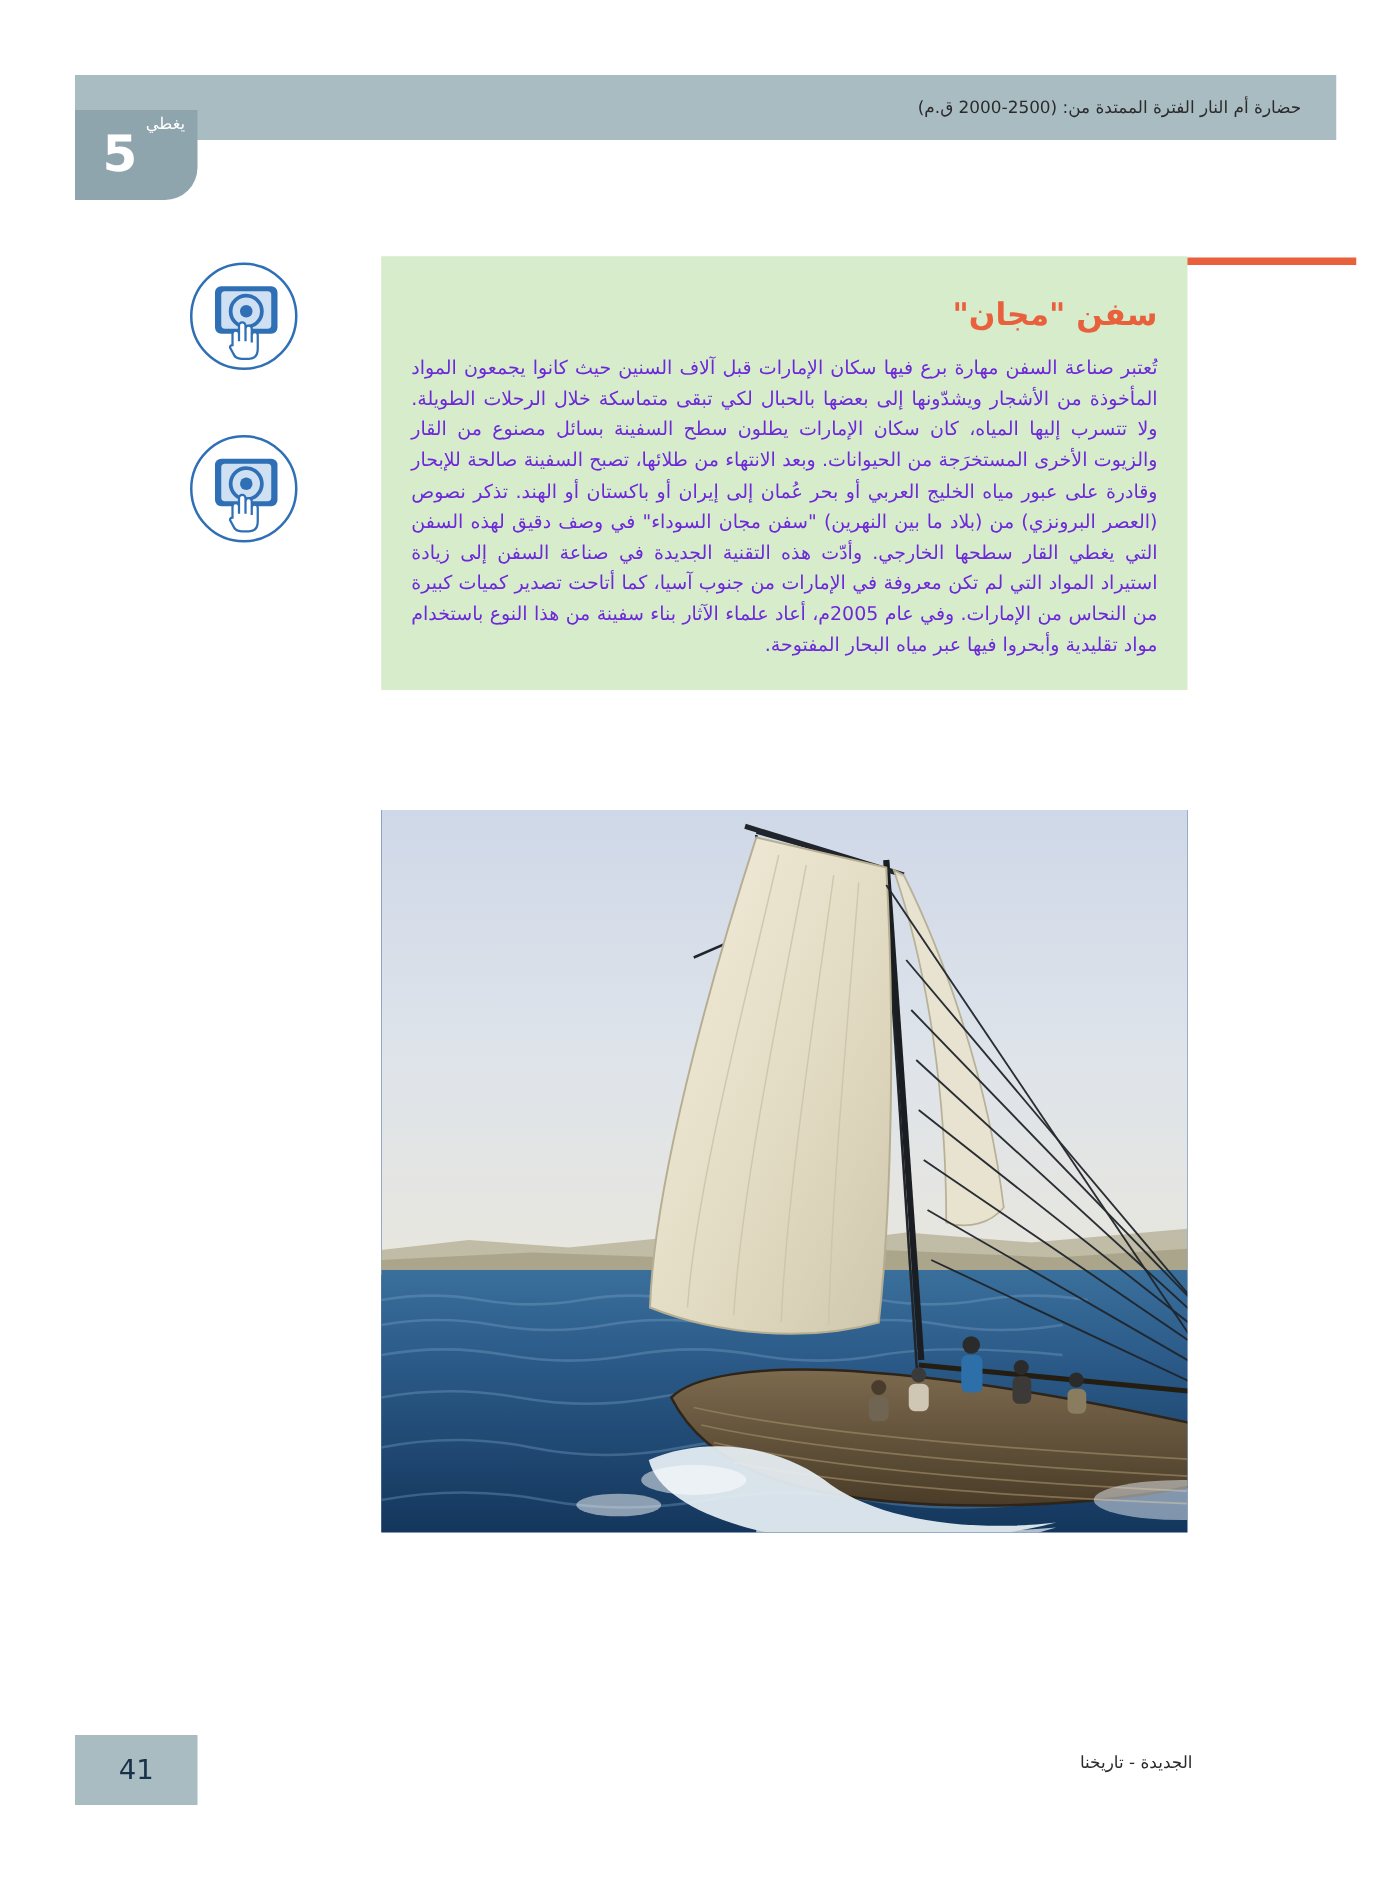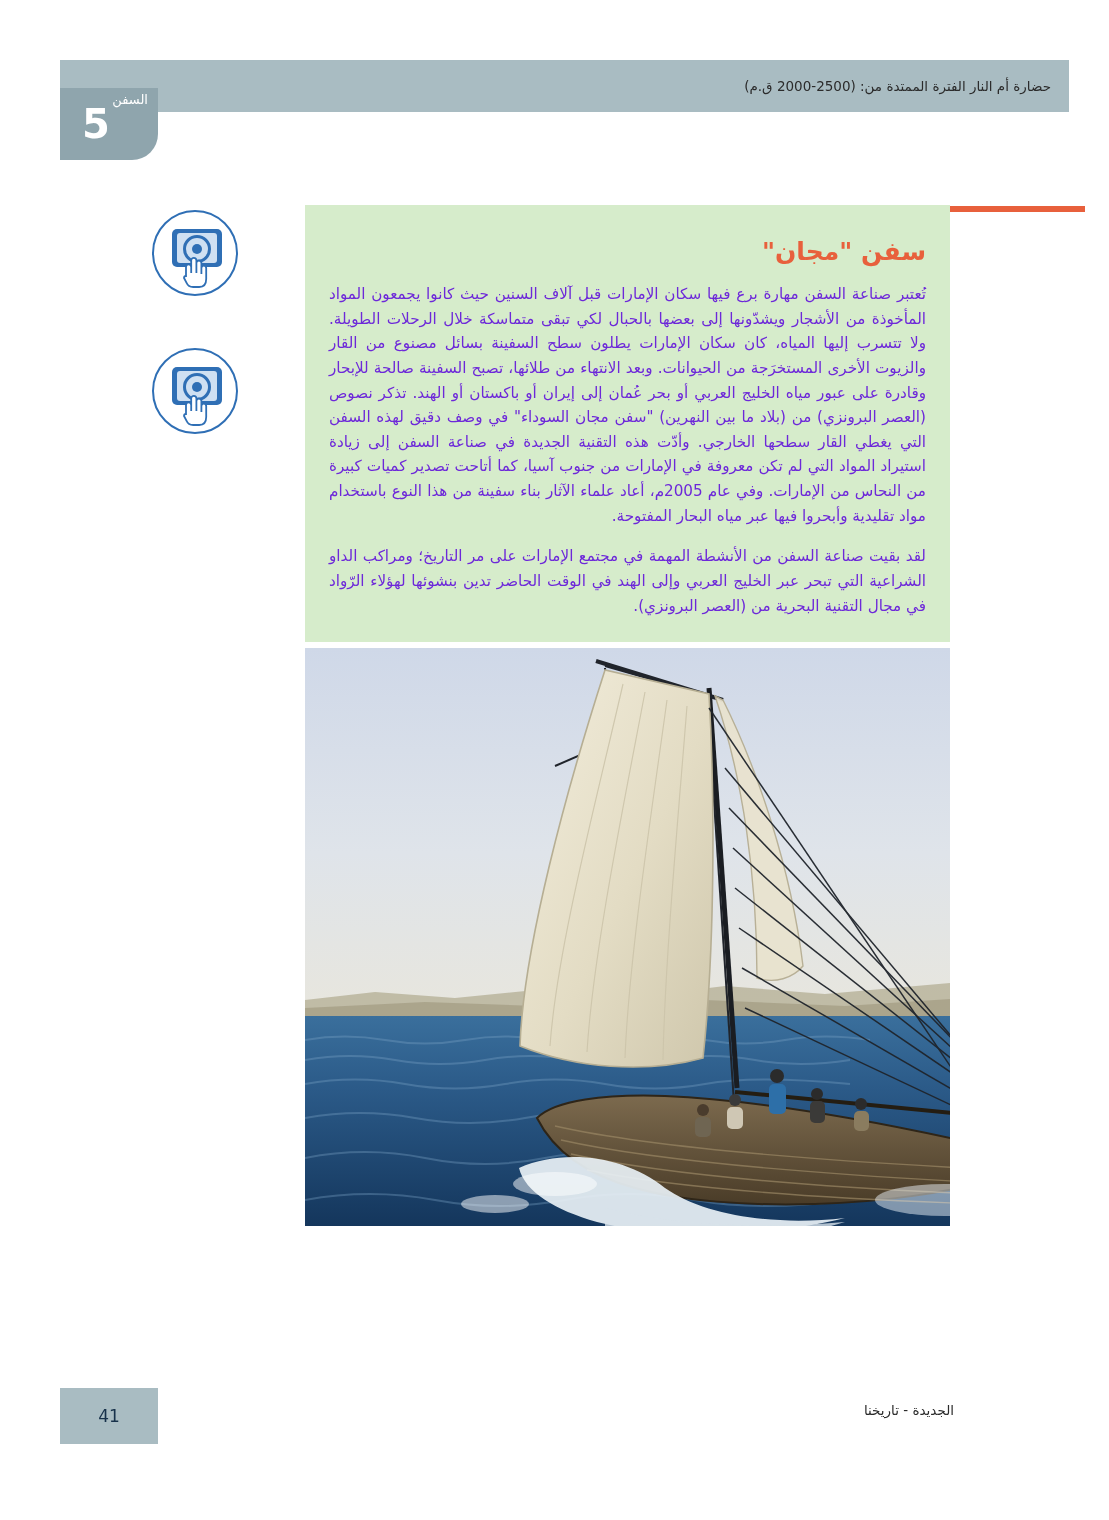--- a/index.html
+++ b/index.html
@@ -18,21 +18,21 @@
   .header-bar {
     position: absolute;
     left: 60px; top: 60px;
     width: 1009px; height: 52px;
     background: #a9bcc2;
   }
   .header-text {
     position: absolute;
     right: 0; top: 0;
     height: 52px;
-    padding-right: 18px;
+    padding-right: 28px;
     display: flex; align-items: center;
     font-size: 13.5px;
     color: #2b2b2b;
     direction: rtl;
     white-space: nowrap;
   }
 
   
   .chapter-tab {
     position: absolute;
@@ -155,40 +155,40 @@
     position: absolute;
     left: 60px; top: 1388px;
     width: 98px; height: 56px;
     background: #a9bcc2;
   }
   .page-number {
     position: absolute;
     left: 0; top: 0;
     width: 98px; height: 56px;
     display: flex; align-items: center; justify-content: center;
-    font-size: 17px;
+    font-size: 22px;
     color: #17314a;
   }
   .footer-text {
     position: absolute;
     right: 155px; top: 1402px;
     font-size: 13.5px;
     color: #2b2b2b;
     direction: rtl;
   }
 </style>
 </head>
 <body>
 
 <div class="header-bar">
   <div class="header-text">حضارة أم النار الفترة الممتدة من: (2500-2000 ق.م)</div>
 </div>
 
 <div class="chapter-tab">
-  <div class="chapter-label">السفن</div>
+  <div class="chapter-label">يغطي</div>
   <div class="chapter-number">5</div>
 </div>
 
 <div class="icon-col">
 
   <div class="icon-badge">
     <div class="screen"></div>
     <div class="rings"></div>
     <svg class="hand" viewBox="0 0 34 34">
       <path d="M8 20 L8 11 a2.6 2.6 0 0 1 5.2 0 L13.2 17 L13.2 4.5 a2.6 2.6 0 0 1 5.2 0 L18.4 17
@@ -207,21 +207,20 @@
     </svg>
   </div>
 
 </div>
 
 <div class="title-rule"></div>
 
 <div class="content-box">
   <h2 class="box-title">سفن "مجان"</h2>
   <p class="box-par">تُعتبر صناعة السفن مهارة برع فيها سكان الإمارات قبل آلاف السنين حيث كانوا يجمعون المواد المأخوذة من الأشجار ويشدّونها إلى بعضها بالحبال لكي تبقى متماسكة خلال الرحلات الطويلة. ولا تتسرب إليها المياه، كان سكان الإمارات يطلون سطح السفينة بسائل مصنوع من القار والزيوت الأخرى المستخرَجة من الحيوانات. وبعد الانتهاء من طلائها، تصبح السفينة صالحة للإبحار وقادرة على عبور مياه الخليج العربي أو بحر عُمان إلى إيران أو باكستان أو الهند. تذكر نصوص (العصر البرونزي) من (بلاد ما بين النهرين) "سفن مجان السوداء" في وصف دقيق لهذه السفن التي يغطي القار سطحها الخارجي. وأدّت هذه التقنية الجديدة في صناعة السفن إلى زيادة استيراد المواد التي لم تكن معروفة في الإمارات من جنوب آسيا، كما أتاحت تصدير كميات كبيرة من النحاس من الإمارات. وفي عام 2005م، أعاد علماء الآثار بناء سفينة من هذا النوع باستخدام مواد تقليدية وأبحروا فيها عبر مياه البحار المفتوحة.</p>
-  <p class="box-par">لقد بقيت صناعة السفن من الأنشطة المهمة في مجتمع الإمارات على مر التاريخ؛ ومراكب الداو الشراعية التي تبحر عبر الخليج العربي وإلى الهند في الوقت الحاضر تدين بنشوئها لهؤلاء الرّواد في مجال التقنية البحرية من (العصر البرونزي).</p>
 </div>
 
 <div class="photo">
   <svg viewBox="0 0 645 578" preserveAspectRatio="xMidYMid slice">
     <defs>
       <linearGradient id="sky" x1="0" y1="0" x2="0" y2="1">
         <stop offset="0%" stop-color="#cfd8e8"></stop>
         <stop offset="55%" stop-color="#dfe4ea"></stop>
         <stop offset="100%" stop-color="#e8e6dd"></stop>
       </linearGradient>

